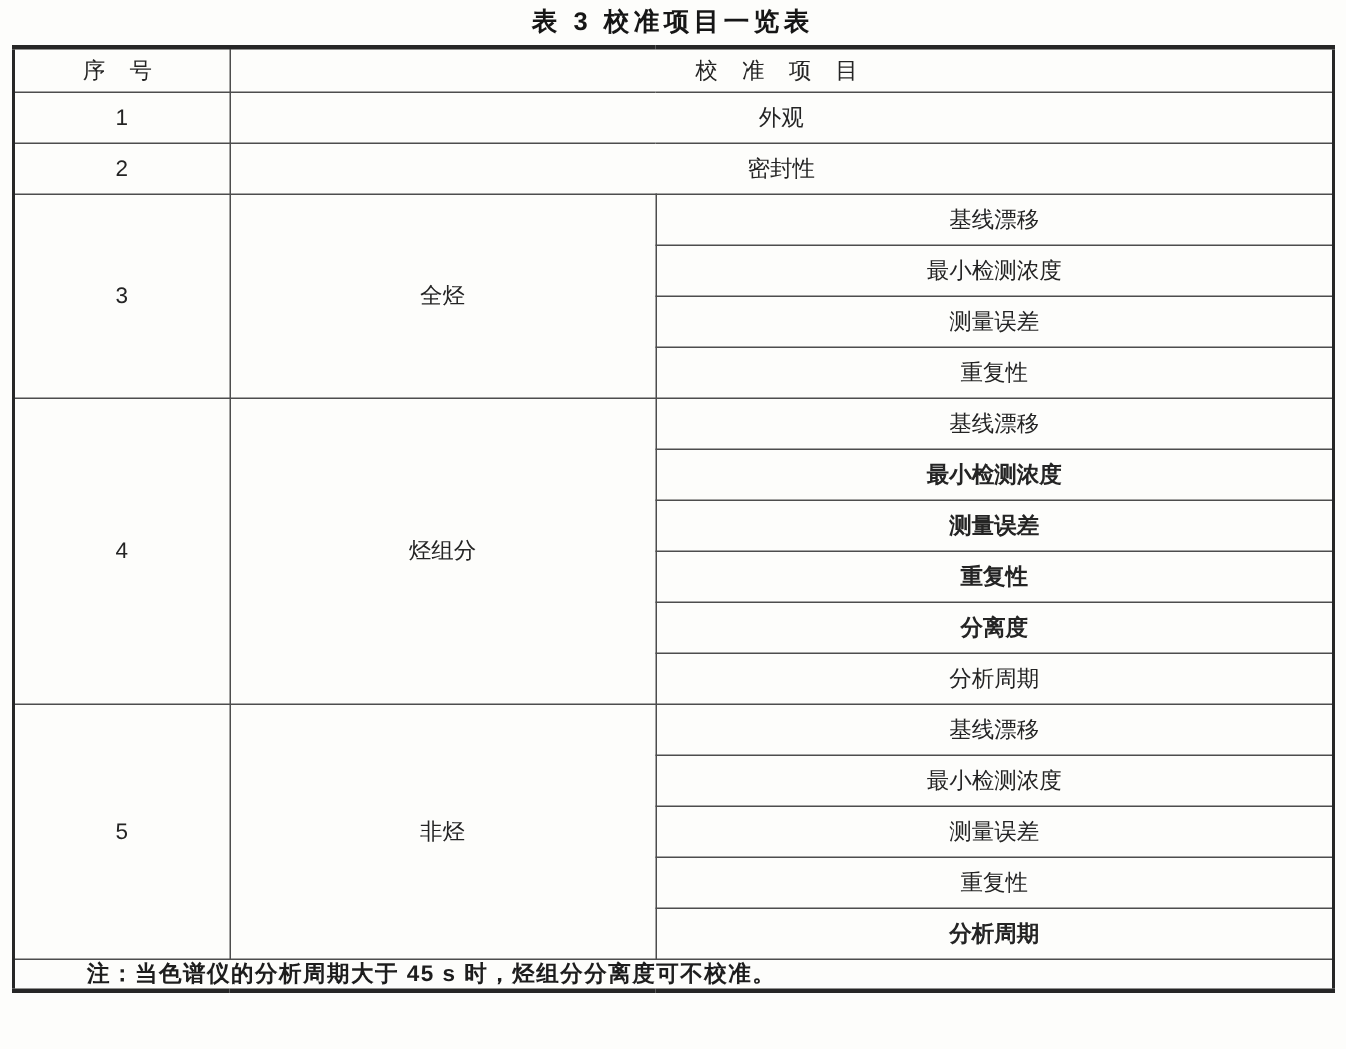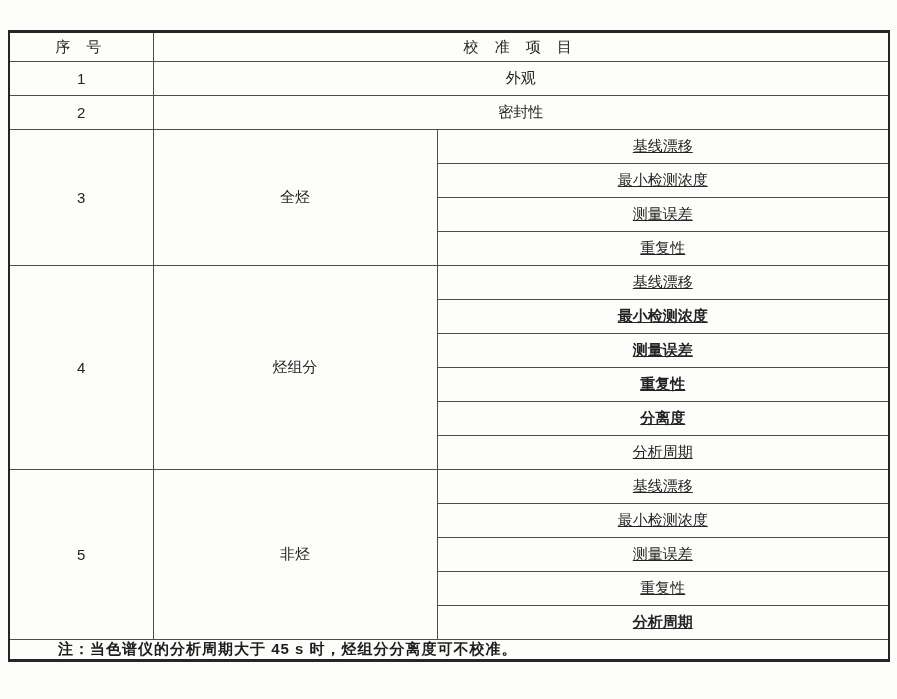--- a/index.html
+++ b/index.html
@@ -46,34 +46,35 @@
     border: 1px solid #4d4d4d;
     font-size: 15px;
     color: #242424;
     text-align: center;
     vertical-align: middle;
     padding: 0 4px;
     overflow: hidden;
   }
   tr.hr td { height: 28px; letter-spacing: 6px; }
   tr.sr td { height: 33px; }
-  tr.gr td.sub { height: 33px; text-decoration: underline; }
+  tr.gr td.sub { height: 33px; }
   td.bold { font-weight: bold; }
   td.note {
     text-align: left;
     padding-left: 48px;
     font-weight: 600;
     letter-spacing: 1px;
     color: #1d1d1d;
   }
 </style>
 </head>
 <body>
 
 <div class="page">
+  <div class="title">表 3  校准项目一览表</div>
 
   <table class="cal-table">
     <colgroup>
       <col style="width:144px">
       <col style="width:284px">
       <col>
     </colgroup>
     <tbody>
       <tr class="hr">
         <td class="c">序 号</td>

